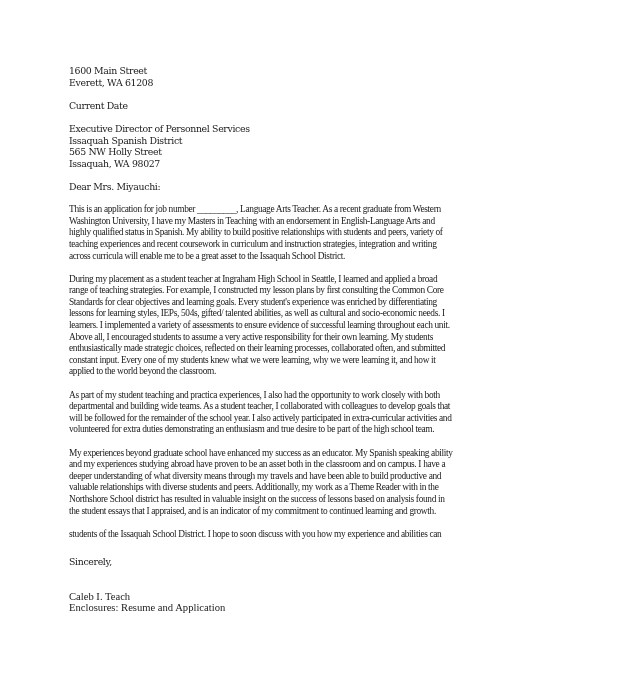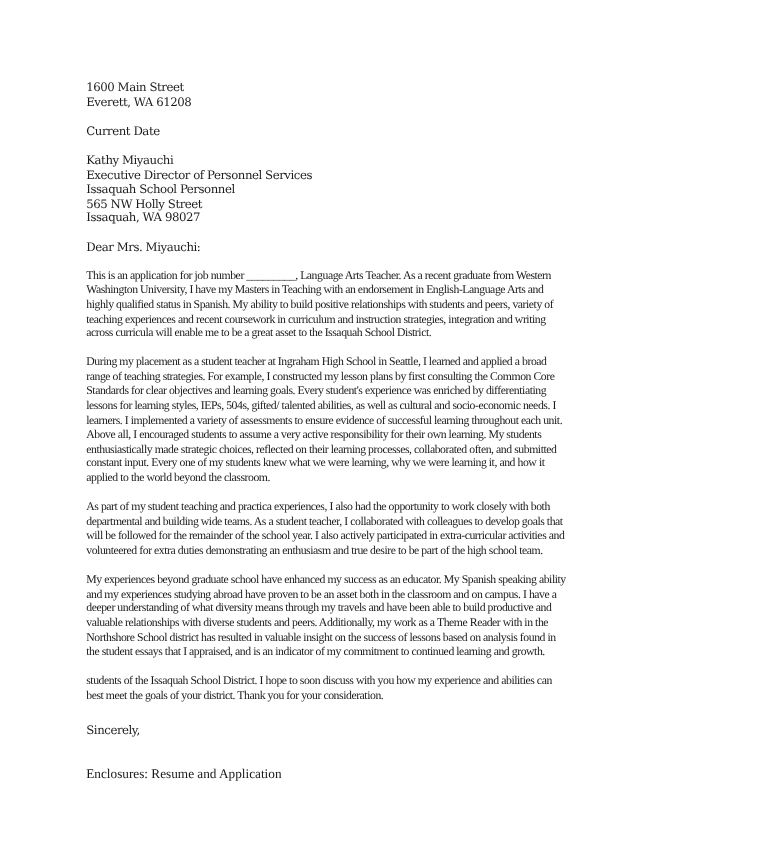--- a/index.html
+++ b/index.html
@@ -27,23 +27,22 @@
   <div class="block">
     <span class="line">1600 Main Street</span>
     <span class="line">Everett, WA 61208</span>
   </div>
 
   <div class="block">
     <span class="line">Current Date</span>
   </div>
 
   <div class="block">
-    <span class="line">Kathy Miyauchi</span>
     <span class="line">Executive Director of Personnel Services</span>
-    <span class="line">Issaquah School Personnel</span>
+    <span class="line">Issaquah Spanish District</span>
     <span class="line">565 NW Holly Street</span>
     <span class="line">Issaquah, WA 98027</span>
   </div>
 
   <div class="block">
     <span class="line">Dear Mrs. Miyauchi:</span>
   </div>
 
   <div class="para">
     <span class="line">This is an application for job number _________, Language Arts Teacher. As a recent graduate from Western</span>
@@ -76,28 +75,28 @@
     <span class="line">My experiences beyond graduate school have enhanced my success as an educator. My Spanish speaking ability</span>
     <span class="line">and my experiences studying abroad have proven to be an asset both in the classroom and on campus.  I have a</span>
     <span class="line">deeper understanding of what diversity means through my travels and have been able to build productive and</span>
     <span class="line">valuable relationships with diverse students and peers.  Additionally, my work as a Theme Reader with in the</span>
     <span class="line">Northshore School district has resulted in valuable insight on the success of lessons based on analysis found in</span>
     <span class="line">the student essays that I appraised, and is an indicator of my commitment to continued learning and growth.</span>
   </div>
 
   <div class="para">
     <span class="line">students of the Issaquah School District. I hope to soon discuss with you how my experience and abilities can</span>
-    <span class="line">best meet the goals of your district. Thank you for your consideration.</span>
   </div>
 
   <div style="height:4px"></div>
 
   <div>
     <span class="line">Sincerely,</span>
   </div>
 
   <div class="sign-gap"></div>
 
   <div class="sig">
+    <span class="line">Caleb I. Teach</span>
     <span class="line">Enclosures: Resume and Application</span>
   </div>
 
 </div>
 
 </body></html>

